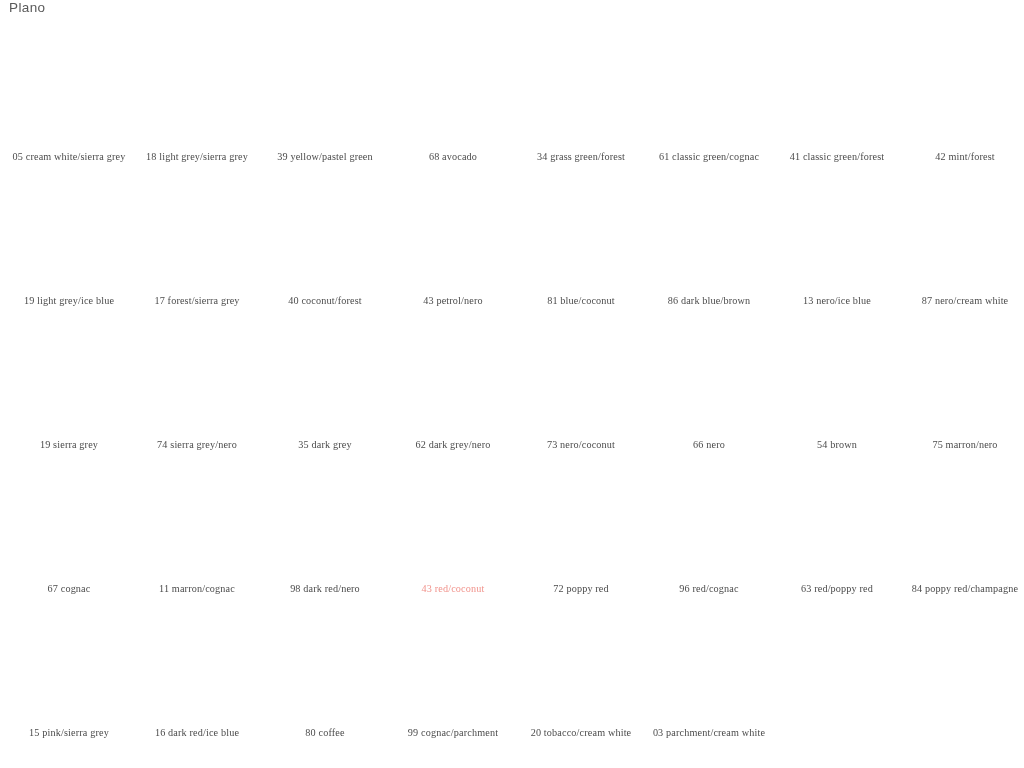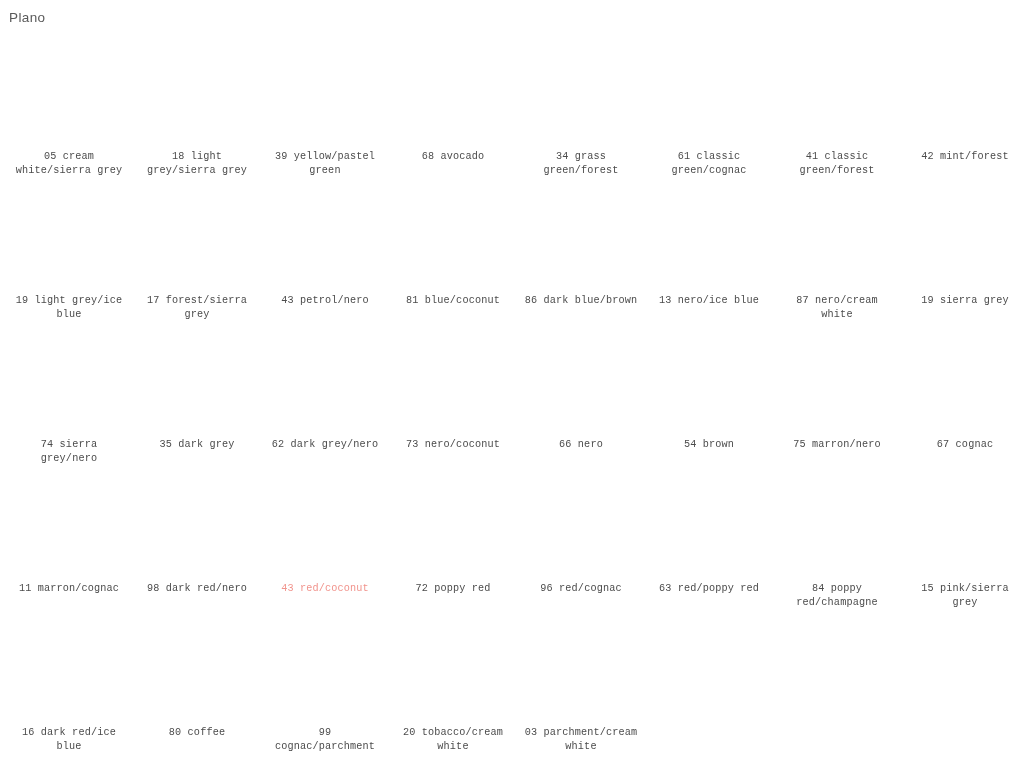--- a/index.html
+++ b/index.html
@@ -12,21 +12,21 @@
     width: 1024px;
     height: 768px;
     overflow: hidden;
     font-family: "Liberation Sans", sans-serif;
     -webkit-font-smoothing: antialiased;
   }
 
   #page-title {
     position: absolute;
     left: 9px;
-    top: 10px;
+    top: 0;
     font-size: 13.5px;
     letter-spacing: 0.4px;
     color: #5a5a5a;
     font-weight: 400;
     line-height: 16px;
   }
 
   #swatch-grid {
     position: absolute;
     left: 0;
@@ -115,21 +115,21 @@
   .swatch-label {
     position: absolute;
     left: 8px;
     right: 2px;
     top: 124px;
     text-align: center;
     font-size: 10.2px;
     line-height: 14px;
     letter-spacing: 0.15px;
     color: #4b4b4b;
-    font-family: Liberation Mono, monospace;
+    font-family: Liberation Serif, serif;
   }
   .swatch-label.highlight {
     color: #f1938c;
   }
 </style>
 </head>
 <body>
 
 <div id="page-title">Plano</div>
 
@@ -200,20 +200,27 @@
     <div class="swatch-cell">
       <div class="swatch-chip-wrap">
         <div class="swatch-shadow"></div>
         <div class="swatch-chip" style="background-color: rgb(116, 122, 88);"></div>
       </div>
       <div class="swatch-label">17 forest/sierra grey</div>
     </div>
     <div class="swatch-cell">
       <div class="swatch-chip-wrap">
         <div class="swatch-shadow"></div>
+        <div class="swatch-chip" style="background-color: rgb(64, 51, 24);"></div>
+      </div>
+      <div class="swatch-label">40 coconut/forest</div>
+    </div>
+    <div class="swatch-cell">
+      <div class="swatch-chip-wrap">
+        <div class="swatch-shadow"></div>
         <div class="swatch-chip" style="background-color: rgb(18, 53, 65);"></div>
       </div>
       <div class="swatch-label">43 petrol/nero</div>
     </div>
     <div class="swatch-cell">
       <div class="swatch-chip-wrap">
         <div class="swatch-shadow"></div>
         <div class="swatch-chip" style="background-color: rgb(18, 86, 127);"></div>
       </div>
       <div class="swatch-label">81 blue/coconut</div>

